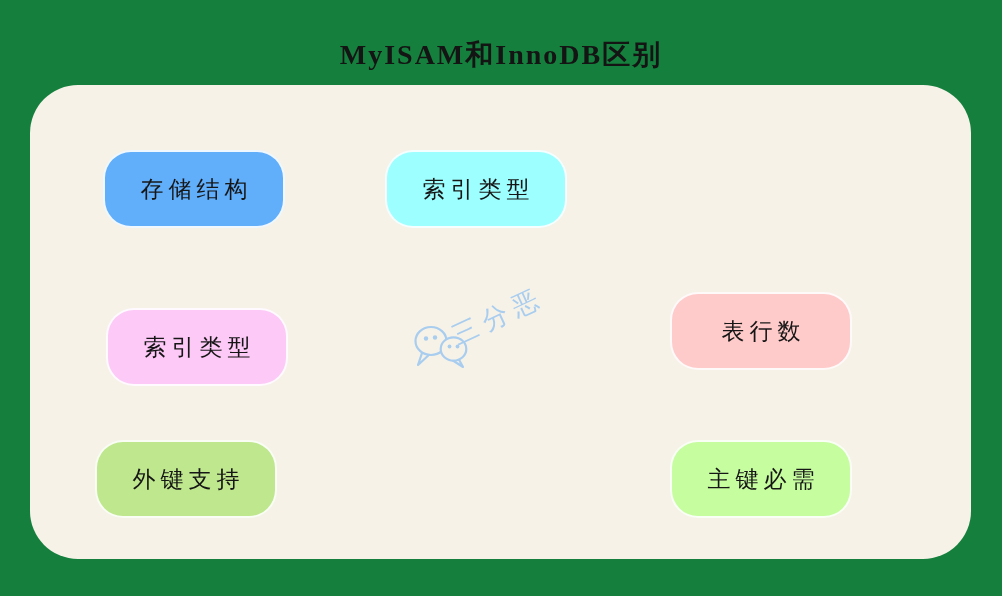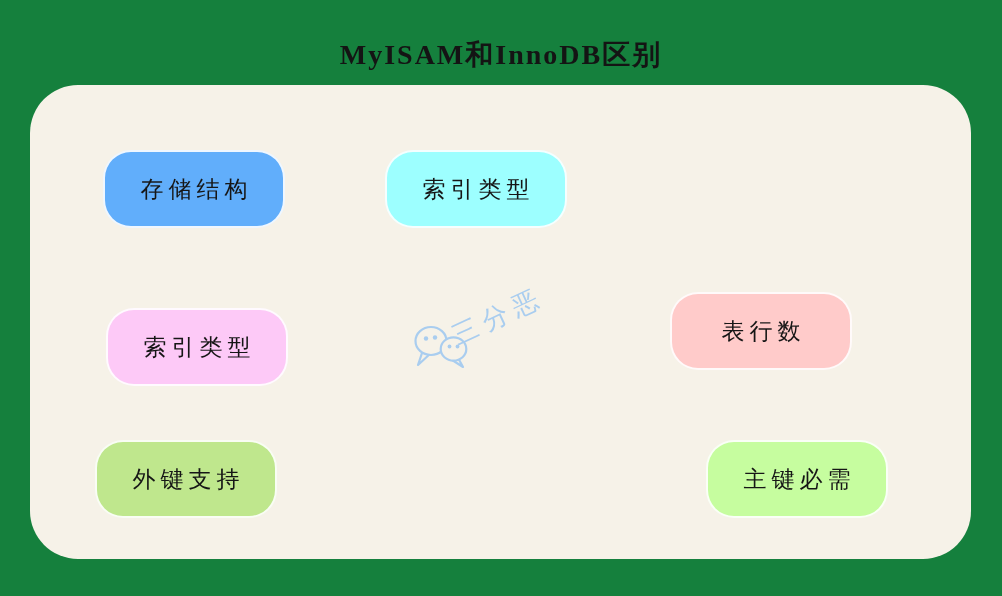--- a/index.html
+++ b/index.html
@@ -91,21 +91,21 @@
   </div>
 
   <div class="node pos-5" style="background-color: rgb(255, 203, 202);">
     <span>表行数</span>
   </div>
 
   <div class="node pos-6" style="background-color: rgb(191, 231, 141);">
     <span>外键支持</span>
   </div>
 
-  <div class="node pos-7" style="background-color: rgb(198, 253, 159); margin-left: 36px;">
+  <div class="node pos-7" style="background-color: rgb(198, 253, 159);">
     <span>主键必需</span>
   </div>
 
   <div class="watermark">
     <svg class="wm-icon" width="58" height="52" viewBox="0 0 58 52" aria-hidden="true">
 
       <path d="M12,28 L7,43 L20,31 Z" fill="#f6f2e8" stroke="#a9cdef" stroke-width="2.2" stroke-linejoin="round"></path>
 
       <ellipse cx="20" cy="19" rx="15.5" ry="14" fill="#f6f2e8" stroke="#a9cdef" stroke-width="2.2"></ellipse>
 

